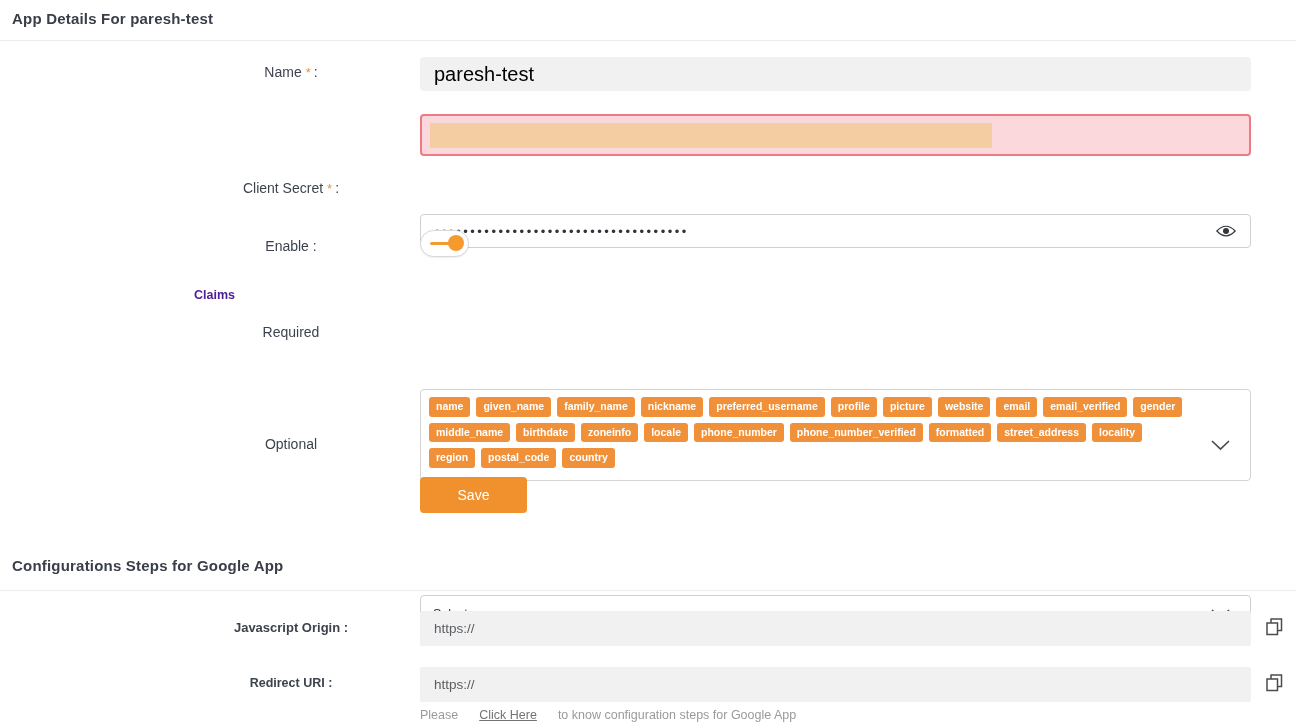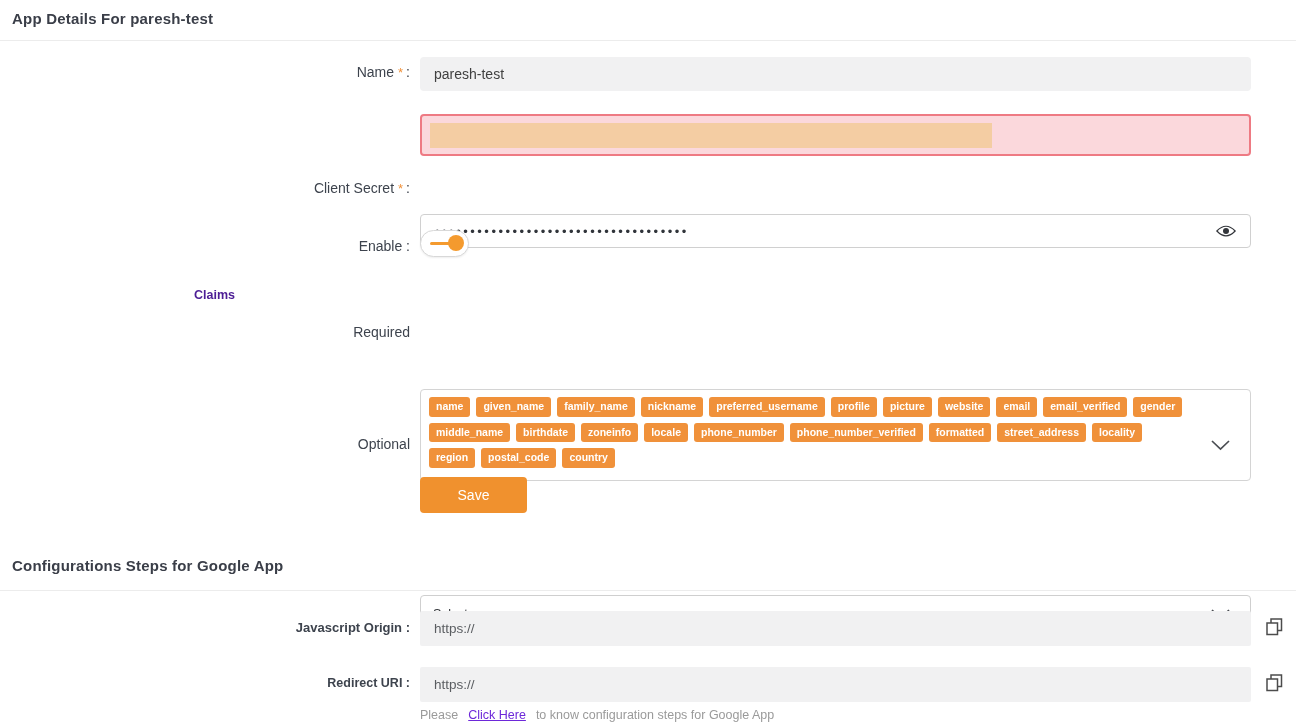--- a/index.html
+++ b/index.html
@@ -1,24 +1,24 @@
 <!DOCTYPE html>
 <html><head>
 <meta charset="utf-8">
 <style>
   html,body{margin:0;padding:0;background:#fff;}
   .page{position:relative;width:1296px;height:728px;background:#fff;
         font-family:"Liberation Sans","DejaVu Sans",sans-serif;overflow:hidden;}
   .sec-title{position:absolute;left:12px;font-size:15px;font-weight:bold;color:#3a3e48;letter-spacing:.2px;}
   .divider{position:absolute;left:0;width:1296px;height:1px;background:#ececec;}
-  .flabel{position:absolute;left:140px;width:270px;text-align:right;font-size:14px;color:#3d434d;}
+  .flabel{position:absolute;left:156px;width:270px;text-align:center;font-size:14px;color:#3d434d;}
   .flabel .star{color:#f0913a;margin-left:4px;margin-right:3px;font-size:13px;}
   .ctl{position:absolute;left:420px;width:831px;box-sizing:border-box;}
   .input-disabled{background:#f1f1f2;border:none;border-radius:4px;height:34px;line-height:34px;
-        padding-left:14px;font-size:14px;color:#404040;}
+        padding-left:14px;font-size:20px;color:#000000;}
   .input-error{background:#fbd8dc;border:2px solid #ee7a83;border-radius:4px;height:42px;position:relative;}
   .redact{position:absolute;left:8px;top:7px;width:562px;height:25px;background:#f4cda3;}
   .input-plain{background:#fff;border:1px solid #d0d0d0;border-radius:4px;height:34px;line-height:34px;
         padding-left:14px;font-size:13px;color:#30343a;letter-spacing:2.5px;position:relative;}
   .eye-btn{position:absolute;right:14px;top:50%;transform:translateY(-50%);cursor:pointer;line-height:0;letter-spacing:0;}
   .toggle{position:absolute;left:420px;width:47px;height:25px;border:1px solid #d8d8d8;border-radius:14px;
         background:#fff;box-shadow:0 1px 2px rgba(0,0,0,.07);}
   .toggle .bar{position:absolute;left:9px;top:11px;width:24px;height:3px;background:#f49a2e;border-radius:2px;}
   .toggle .knob{position:absolute;right:4px;top:4px;width:16px;height:16px;border-radius:50%;background:#f49a2e;}
   .claims-label{position:absolute;left:160px;width:75px;text-align:right;font-size:12.5px;font-weight:bold;color:#4c1d95;}
@@ -29,21 +29,21 @@
         white-space:nowrap;line-height:1.1;}
   .chev{position:absolute;right:20px;cursor:pointer;line-height:0;}
   .select{background:#fff;border:1px solid #cfcfcf;border-radius:4px;height:36px;line-height:36px;
         padding-left:12px;font-size:12.5px;color:#33363b;position:relative;}
   .save-btn{position:absolute;left:420px;top:477px;width:107px;height:36px;background:#f0912e;border:none;
         border-radius:4px;color:#fff;font-size:14px;font-family:inherit;cursor:pointer;text-align:center;}
   .input-ro{background:#f1f1f2;border:none;border-radius:2px;height:35px;line-height:35px;
         padding-left:14px;font-size:13.5px;color:#5a5d61;}
   .copy-btn{position:absolute;left:1266px;width:18px;height:19px;cursor:pointer;line-height:0;}
   .note{position:absolute;left:420px;top:708px;font-size:12.5px;color:#9a9a9a;}
-  .note .link{color:#6d28d9;text-decoration:underline;margin:0 10px;cursor:pointer;}
+  .note .link{color:#737373;text-decoration:underline;margin:0 21px;cursor:pointer;}
 </style>
 </head>
 <body>
 
 <div class="page">
 
   <div class="sec-title" style="top:10px">App Details For paresh-test</div>
   <div class="divider" style="top:40px"></div>
 
   <div class="flabel" style="top:64px">

